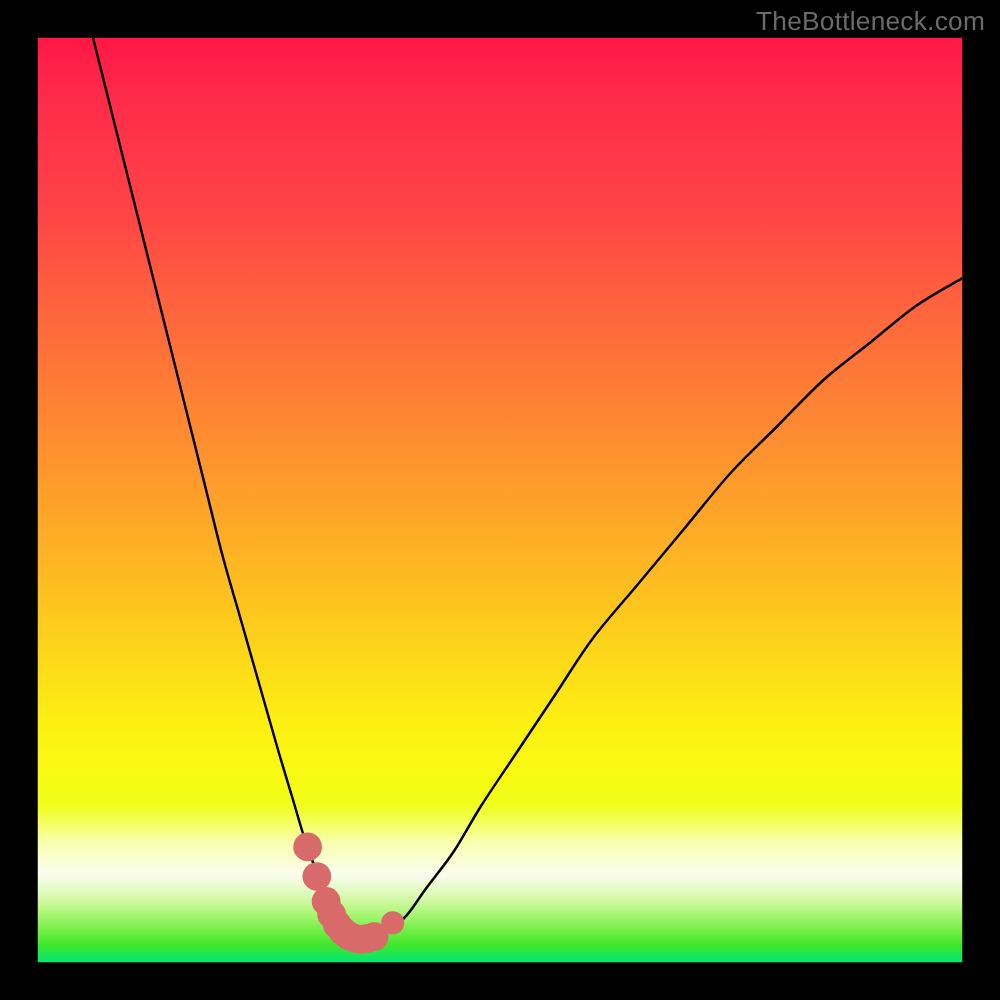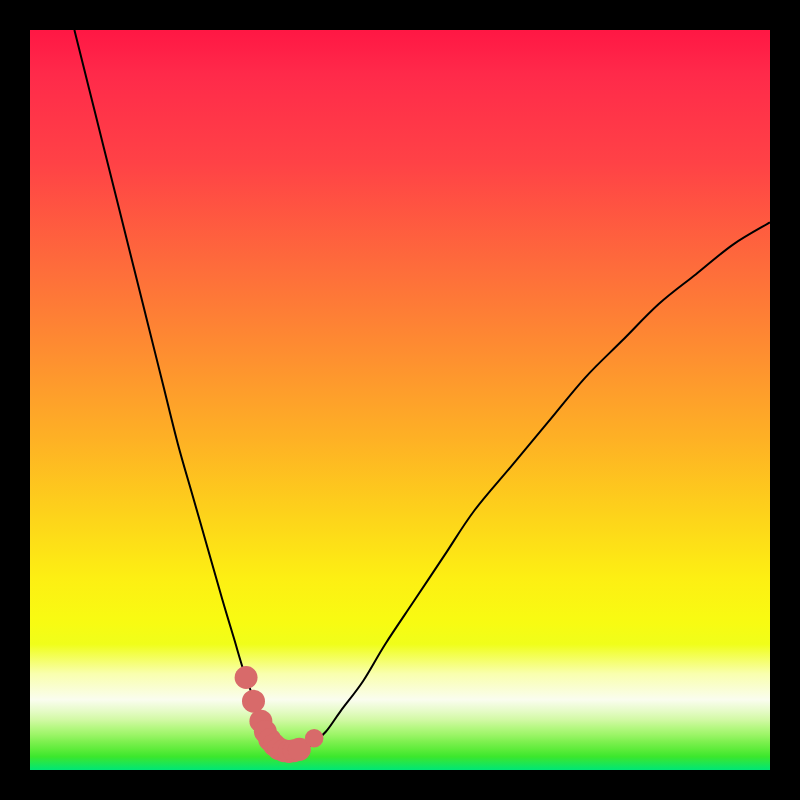--- a/index.html
+++ b/index.html
@@ -87,13 +87,14 @@
           <circle cx="33" cy="96.6" r="1.55" fill="#d86a6a"></circle>
           <circle cx="33.6" cy="97.1" r="1.55" fill="#d86a6a"></circle>
           <circle cx="34.3" cy="97.4" r="1.55" fill="#d86a6a"></circle>
           <circle cx="35" cy="97.5" r="1.55" fill="#d86a6a"></circle>
           <circle cx="35.7" cy="97.4" r="1.55" fill="#d86a6a"></circle>
           <circle cx="36.4" cy="97.2" r="1.55" fill="#d86a6a"></circle>
           <circle cx="38.4" cy="95.7" r="1.25" fill="#d86a6a"></circle>
         </g>
     </svg>
   </div>
+  <div class="watermark">TheBottleneck.com</div>
 </div>
 
 </body></html>

